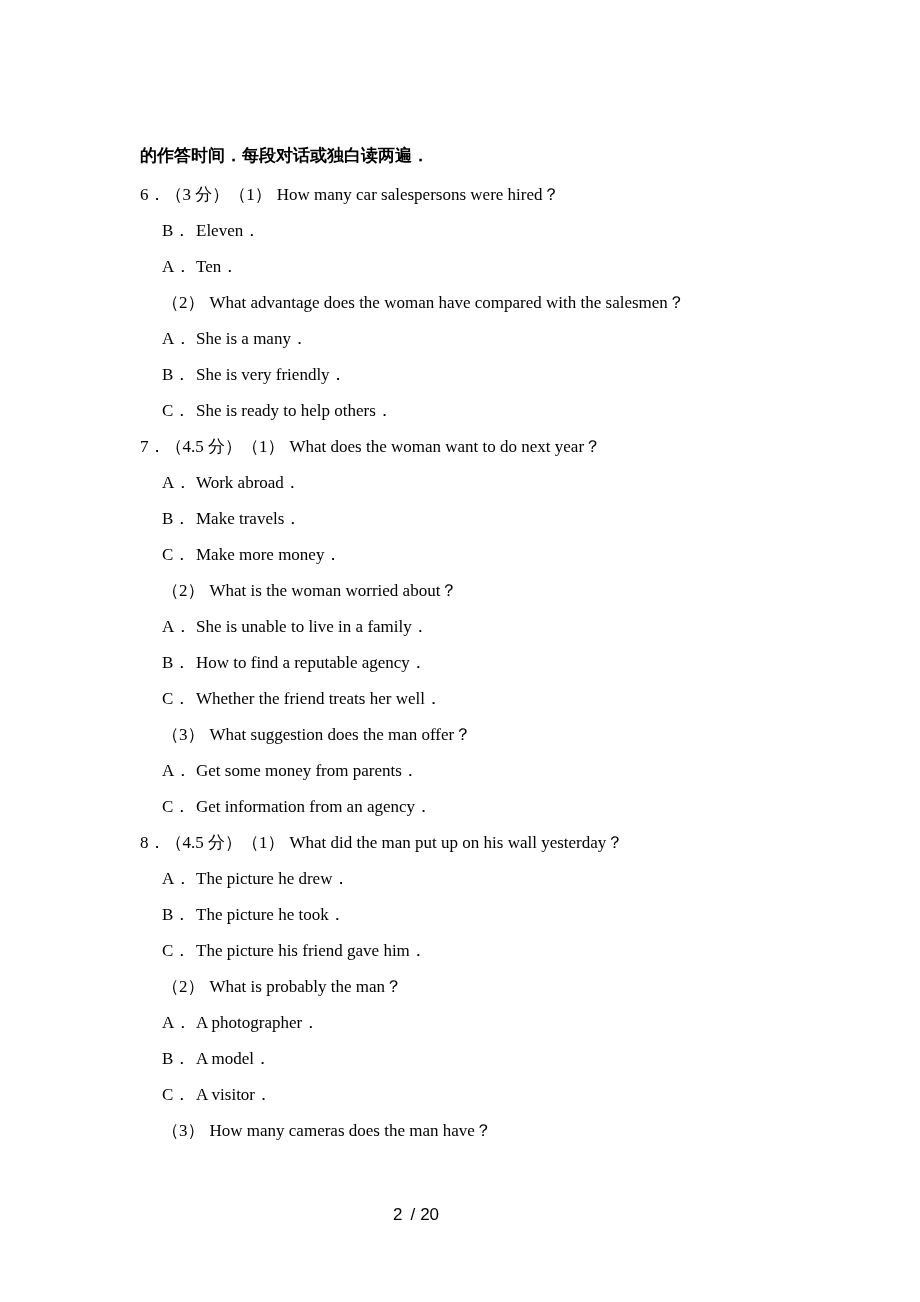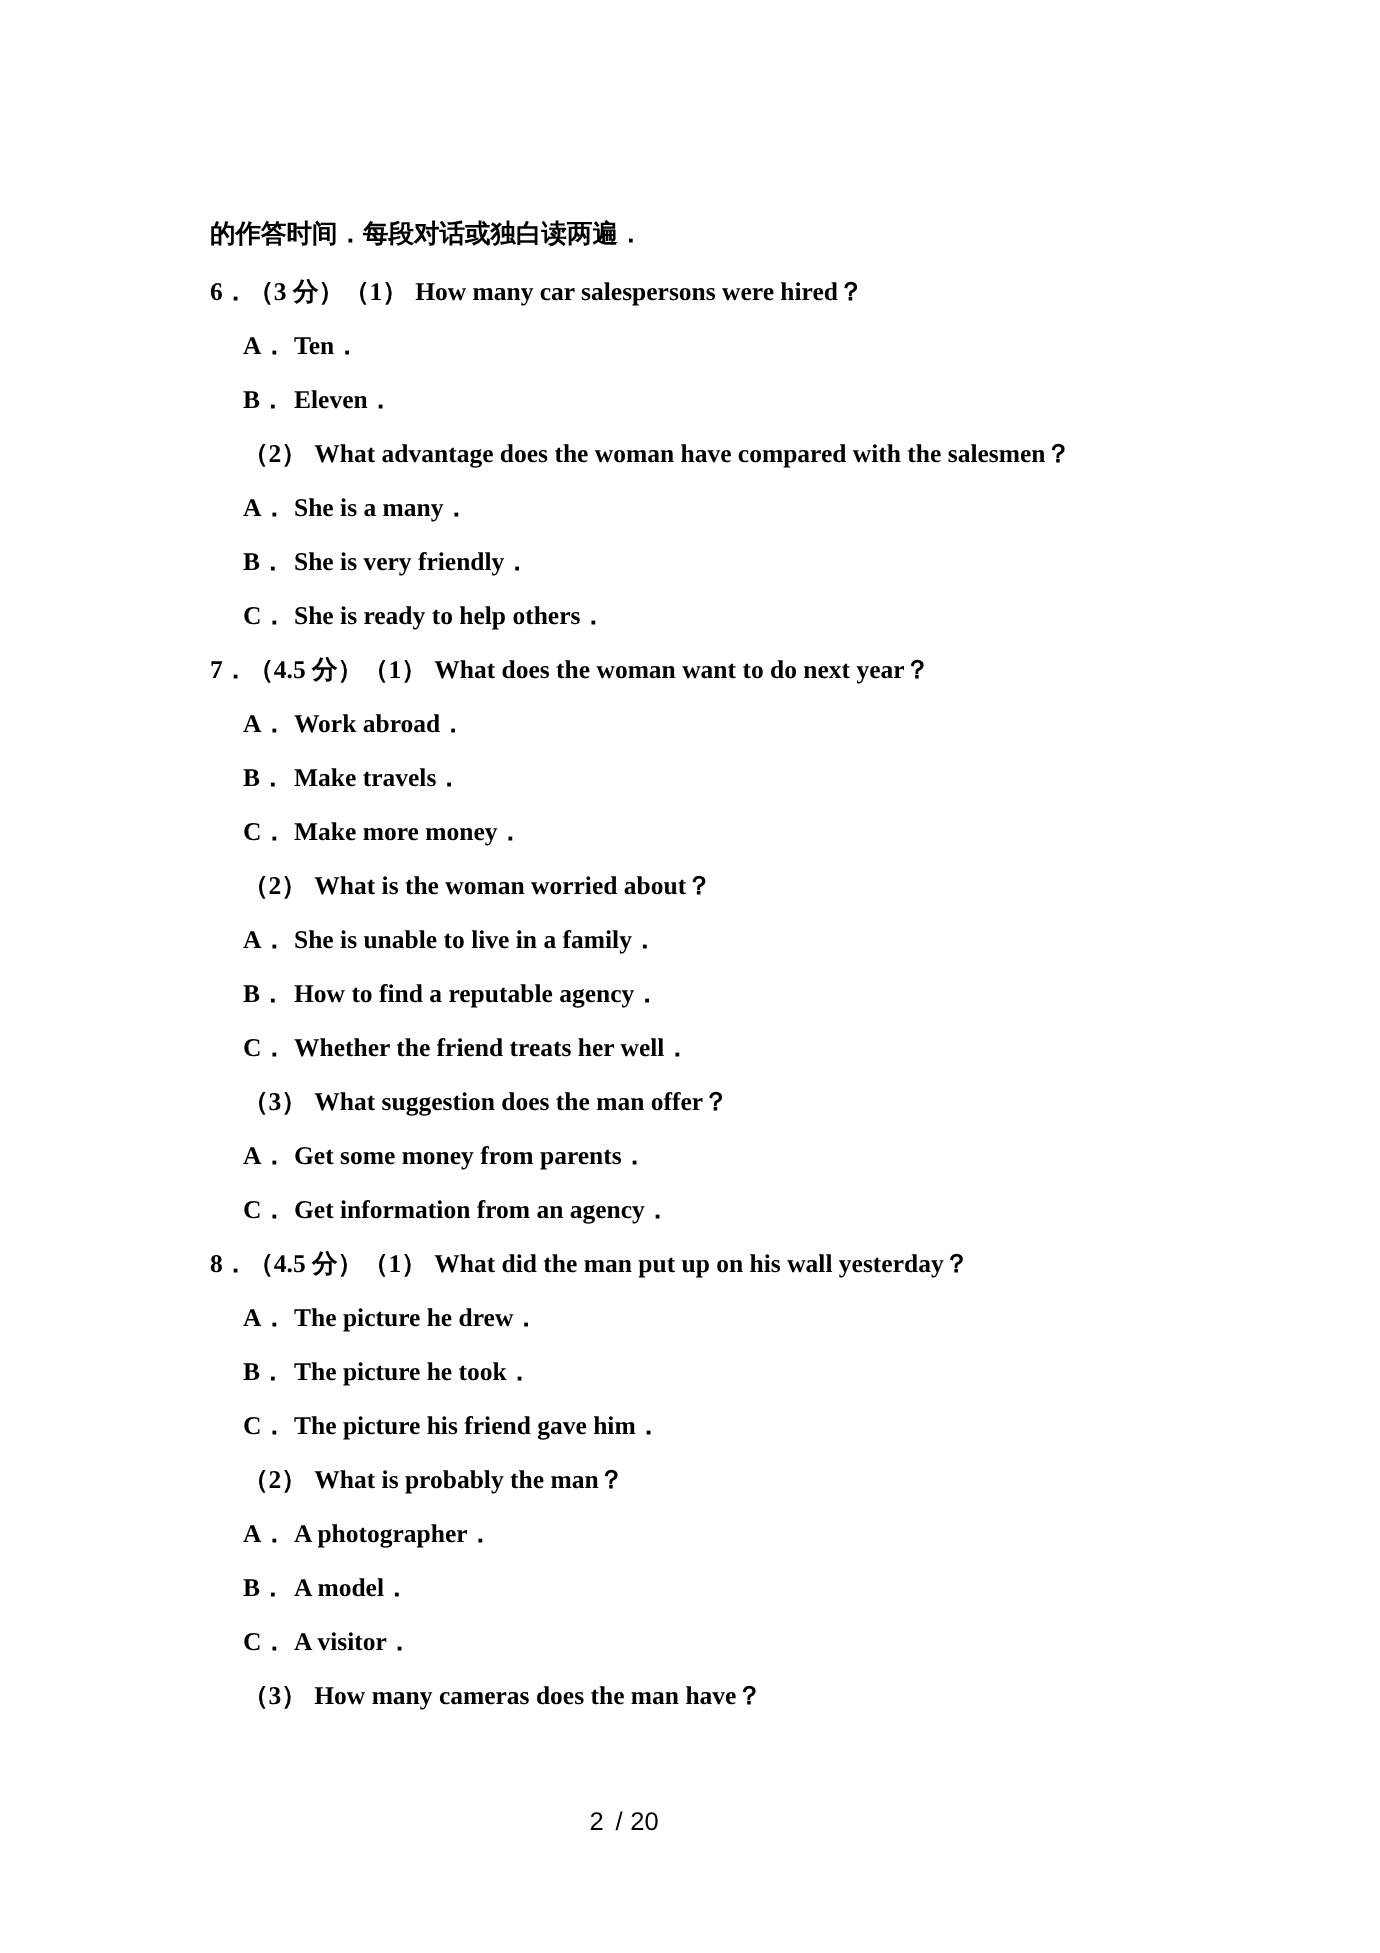--- a/index.html
+++ b/index.html
@@ -6,21 +6,21 @@
   html, body { margin: 0; padding: 0; }
   body {
     width: 920px; height: 1302px;
     background: #ffffff;
     color: #000000;
     position: relative;
     font-family: "Liberation Serif", "DejaVu Serif", serif;
     overflow: hidden;
   }
   .content { position: absolute; left: 140px; top: 111px; width: 700px; margin-top: 27px; }
-  .line { height: 36px; line-height: 36px; font-size: 17px; white-space: nowrap; font-weight: bold; }
+  .line { height: 36px; line-height: 36px; font-size: 17px; white-space: nowrap; }
   .cont-line { height: 39px; line-height: 36px; font-weight: bold; }
   .indent { padding-left: 22px; }
   .opt-letter { display: inline-block; width: 34px; }
   .part-label { margin-right: 5px; }
   .footer {
     position: absolute; top: 1197px; left: 0; width: 832px;
     height: 36px; line-height: 36px; text-align: center;
     font-family: "Liberation Sans", "DejaVu Sans", sans-serif;
     font-size: 17px;
   }
@@ -30,24 +30,24 @@
 <body>
 
 <div class="content">
 
   <div class="line cont-line">的作答时间．每段对话或独白读两遍．</div>
 
   <div class="line q-header">
     <span>6．</span><span>（3 分）</span><span class="part-label">（1）</span><span>How many car salespersons were hired？</span>
   </div>
   <div class="line indent">
-    <span class="opt-letter">A．</span><span>Ten．</span>
+    <span class="opt-letter">B．</span><span>Eleven．</span>
   </div>
   <div class="line indent">
-    <span class="opt-letter">B．</span><span>Eleven．</span>
+    <span class="opt-letter">A．</span><span>Ten．</span>
   </div>
   <div class="line indent">
     <span class="part-label">（2）</span><span>What advantage does the woman have compared with the salesmen？</span>
   </div>
   <div class="line indent">
     <span class="opt-letter">A．</span><span>She is a many．</span>
   </div>
   <div class="line indent">
     <span class="opt-letter">B．</span><span>She is very friendly．</span>
   </div>

